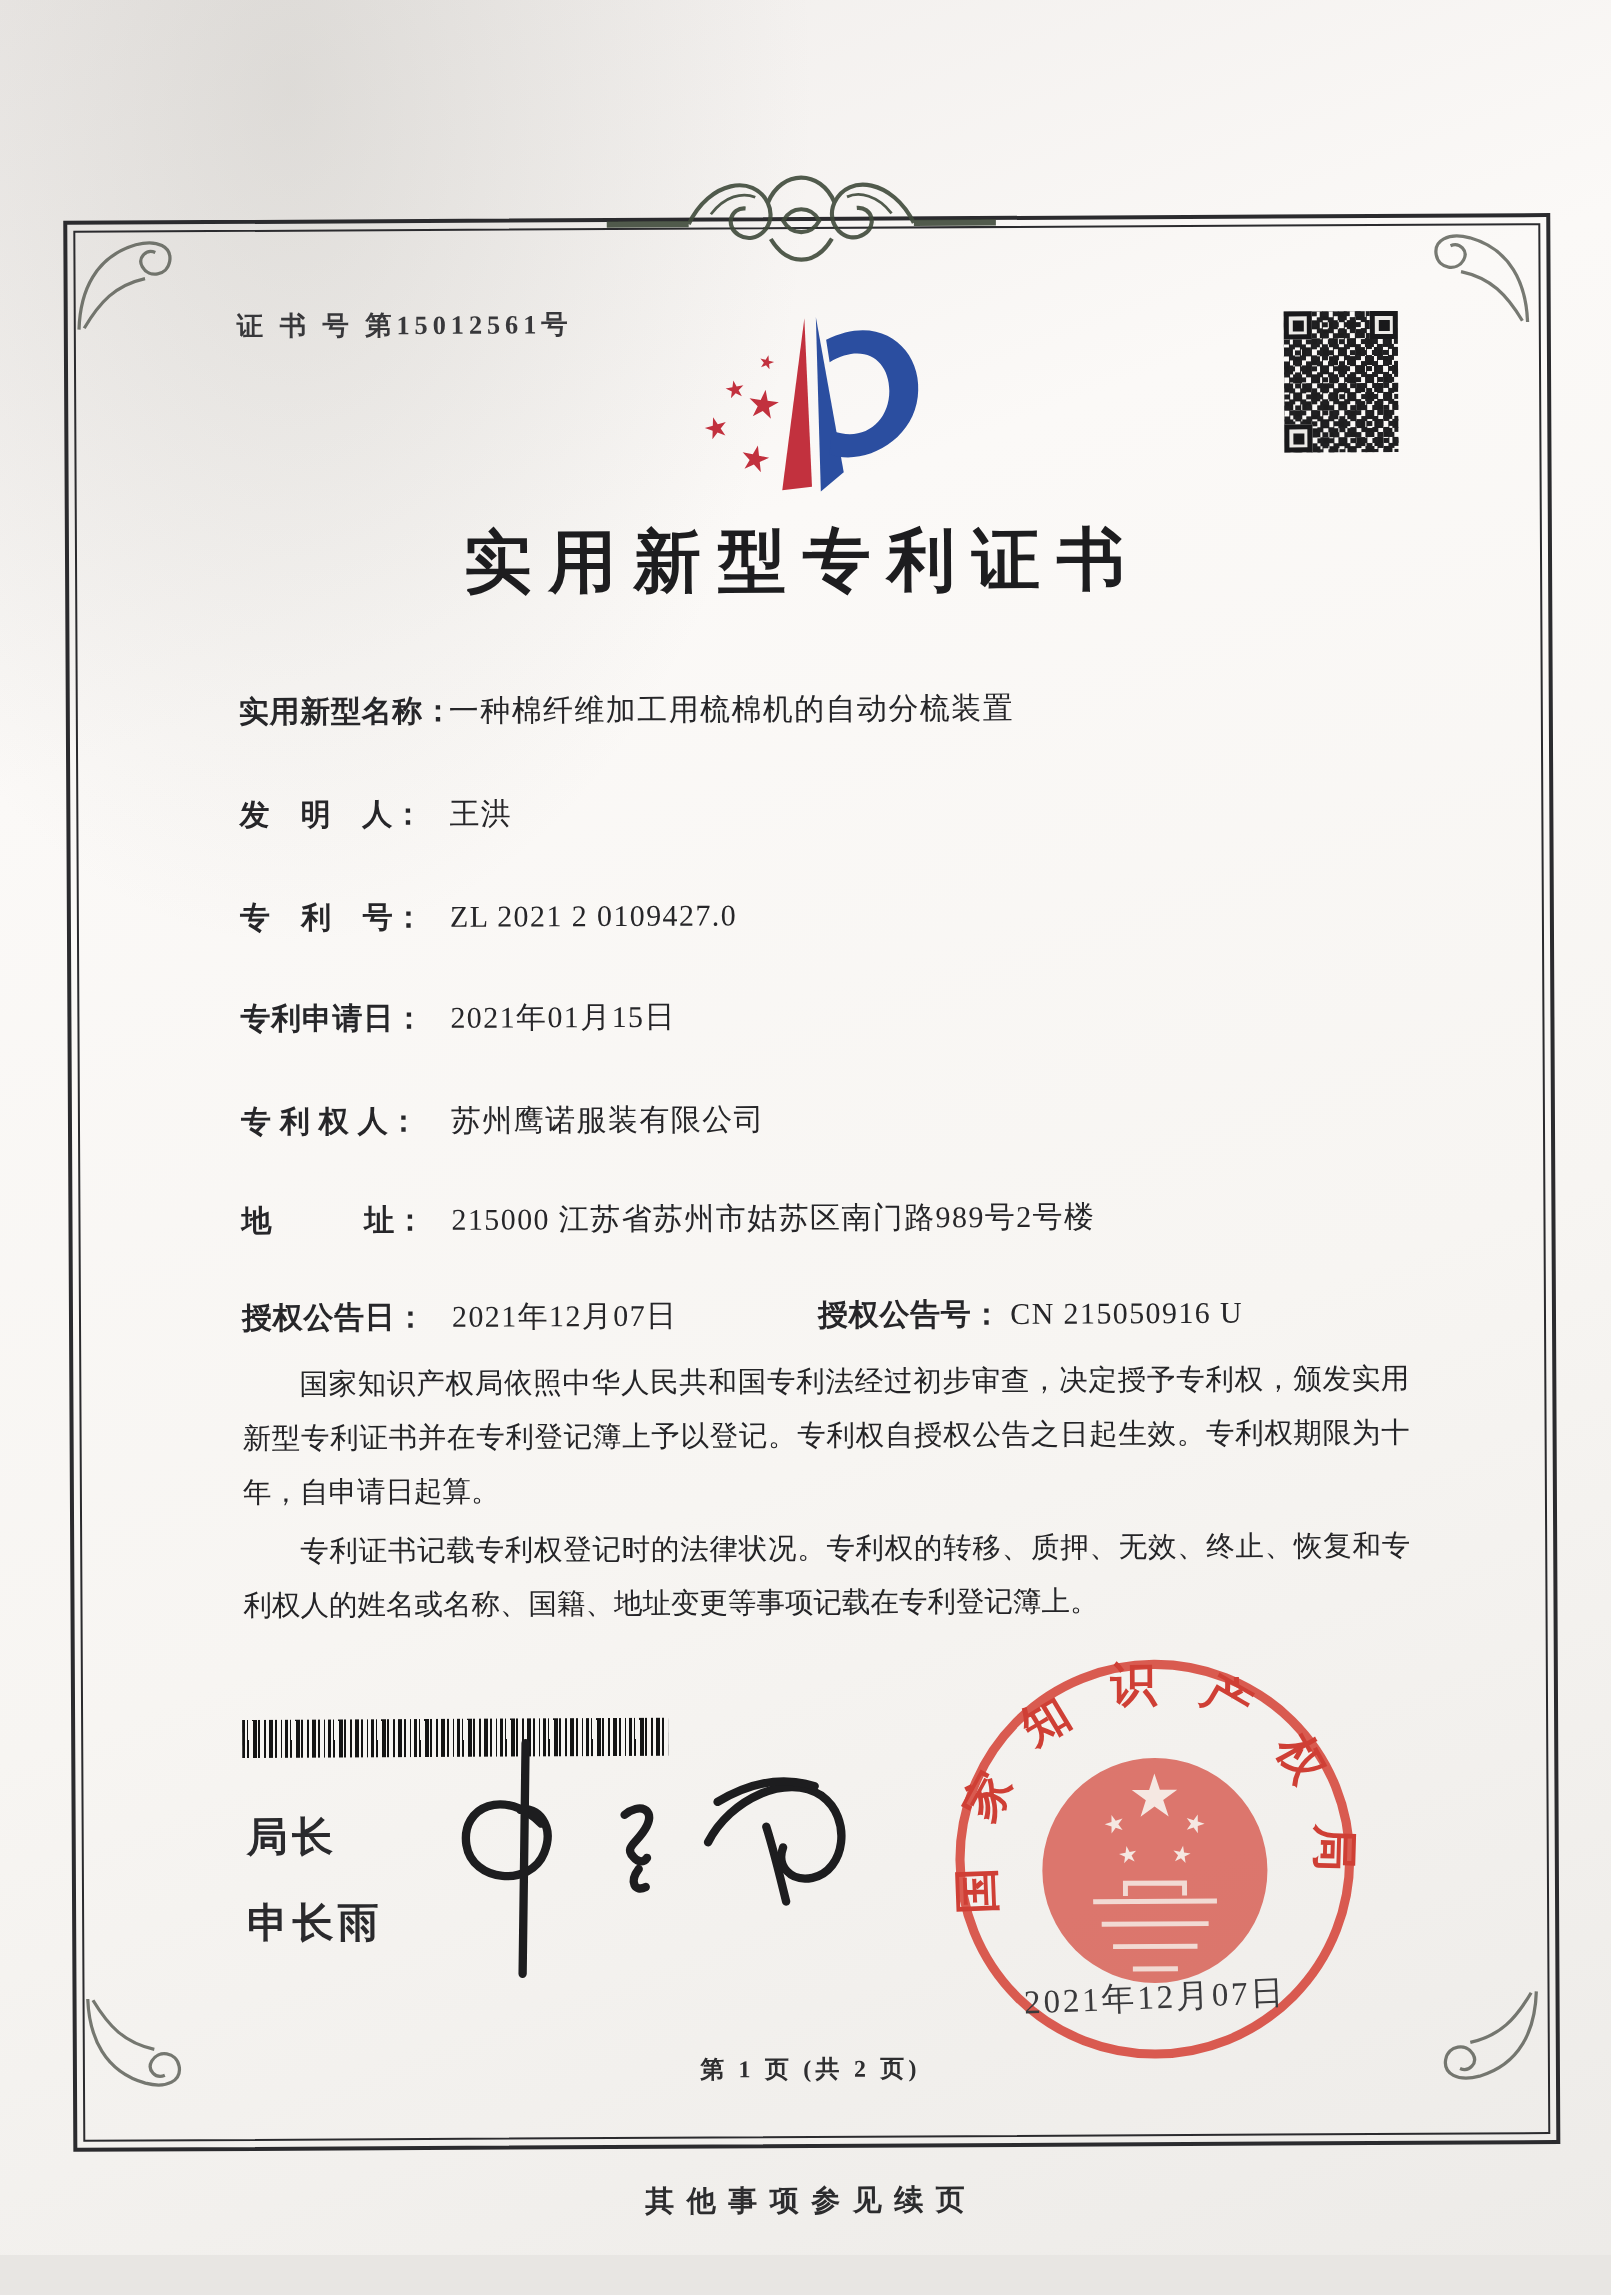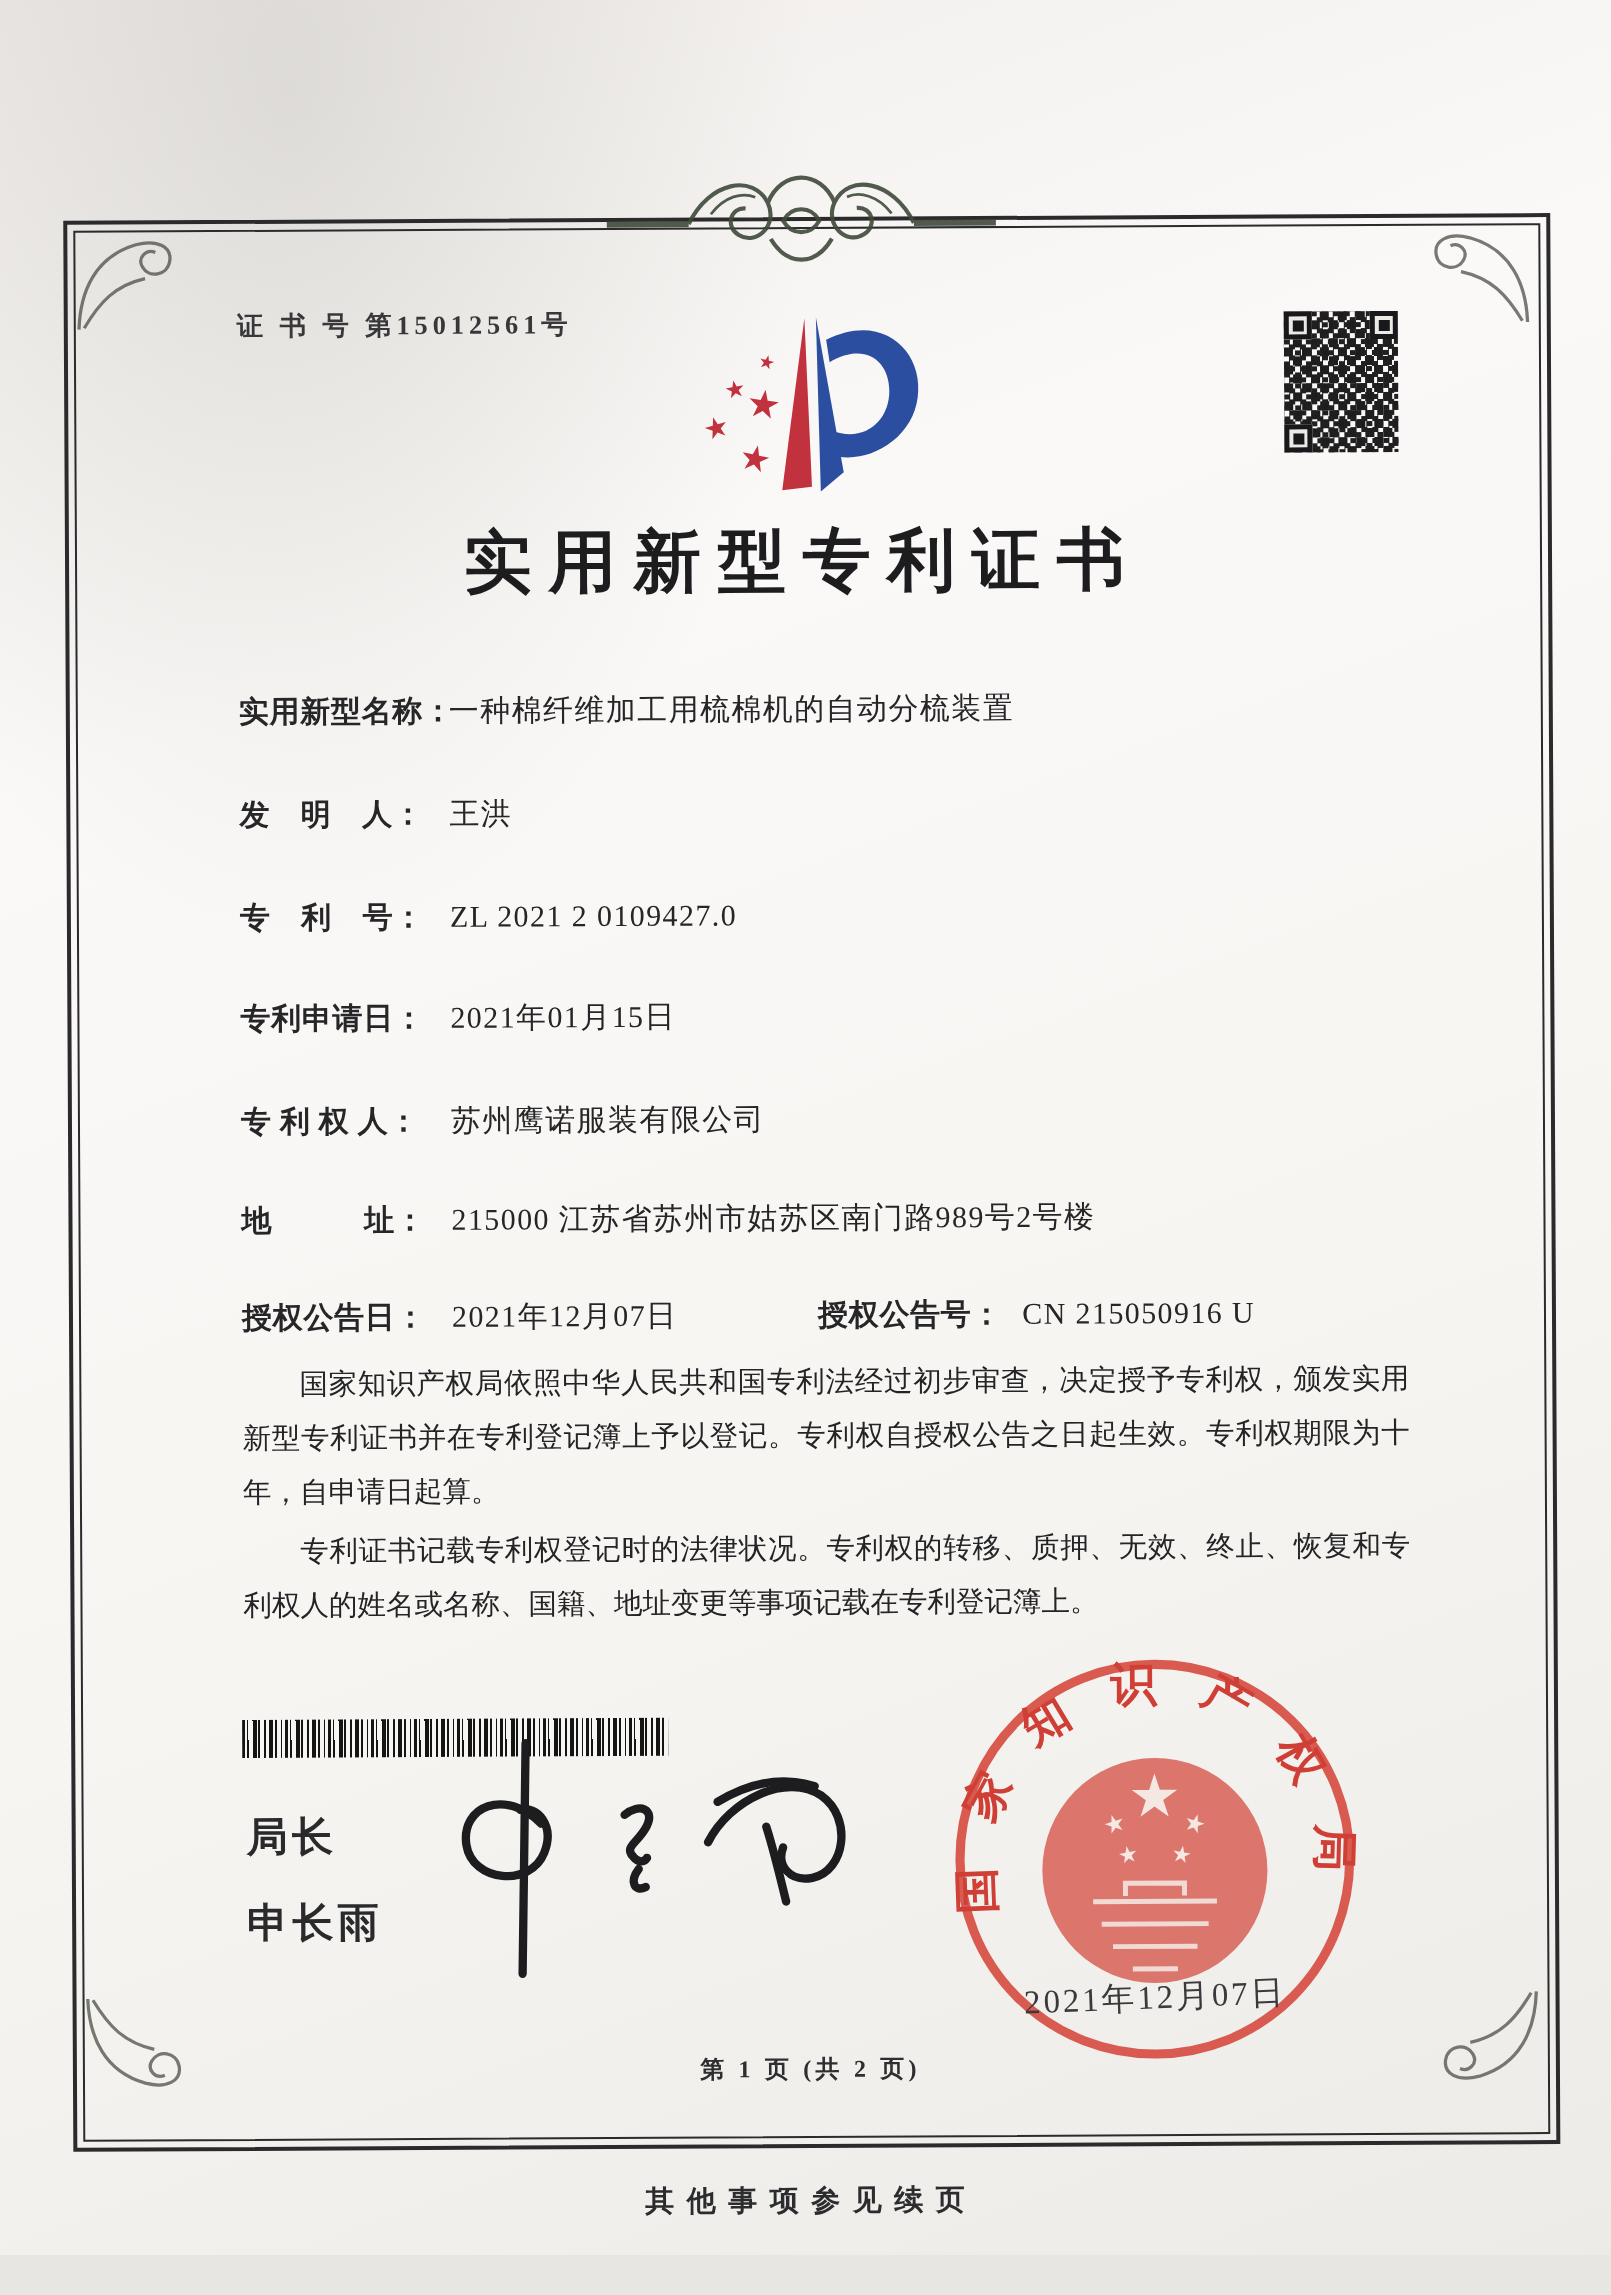--- a/index.html
+++ b/index.html
@@ -54,21 +54,21 @@
     position:absolute;left:0;right:0;top:516px;margin:0;
     text-align:center;font-size:68px;font-weight:700;
     letter-spacing:16.7px;color:#1d1d1f;
   }
   
   .fields{position:absolute;left:241px;top:0;width:1169px;font-size:30px;color:#262629;}
   .frow{position:absolute;left:0;white-space:nowrap;}
   .flabel{display:inline-block;width:210px;font-weight:600;letter-spacing:0.7px;}
   .fvalue{letter-spacing:1.4px;}
   .fpair2{position:absolute;left:576px;top:0;white-space:nowrap;}
-  .fpair2 .flabel{width:auto;margin-right:20px;}
+  .fpair2 .flabel{width:auto;margin-right:8px;}
   .r1{top:689px;} .r2{top:792px;} .r3{top:895px;} .r4{top:996px;}
   .r5{top:1099px;} .r6{top:1198px;} .r7{top:1295px;}
   
   .bodytext{
     position:absolute;left:241px;top:1355px;width:1167px;
     font-size:28.5px;line-height:1.90;text-align:justify;color:#242427;
   }
   .bodytext p{margin:0 0 4.2px 0;text-indent:2em;}
   
   .barcode{

